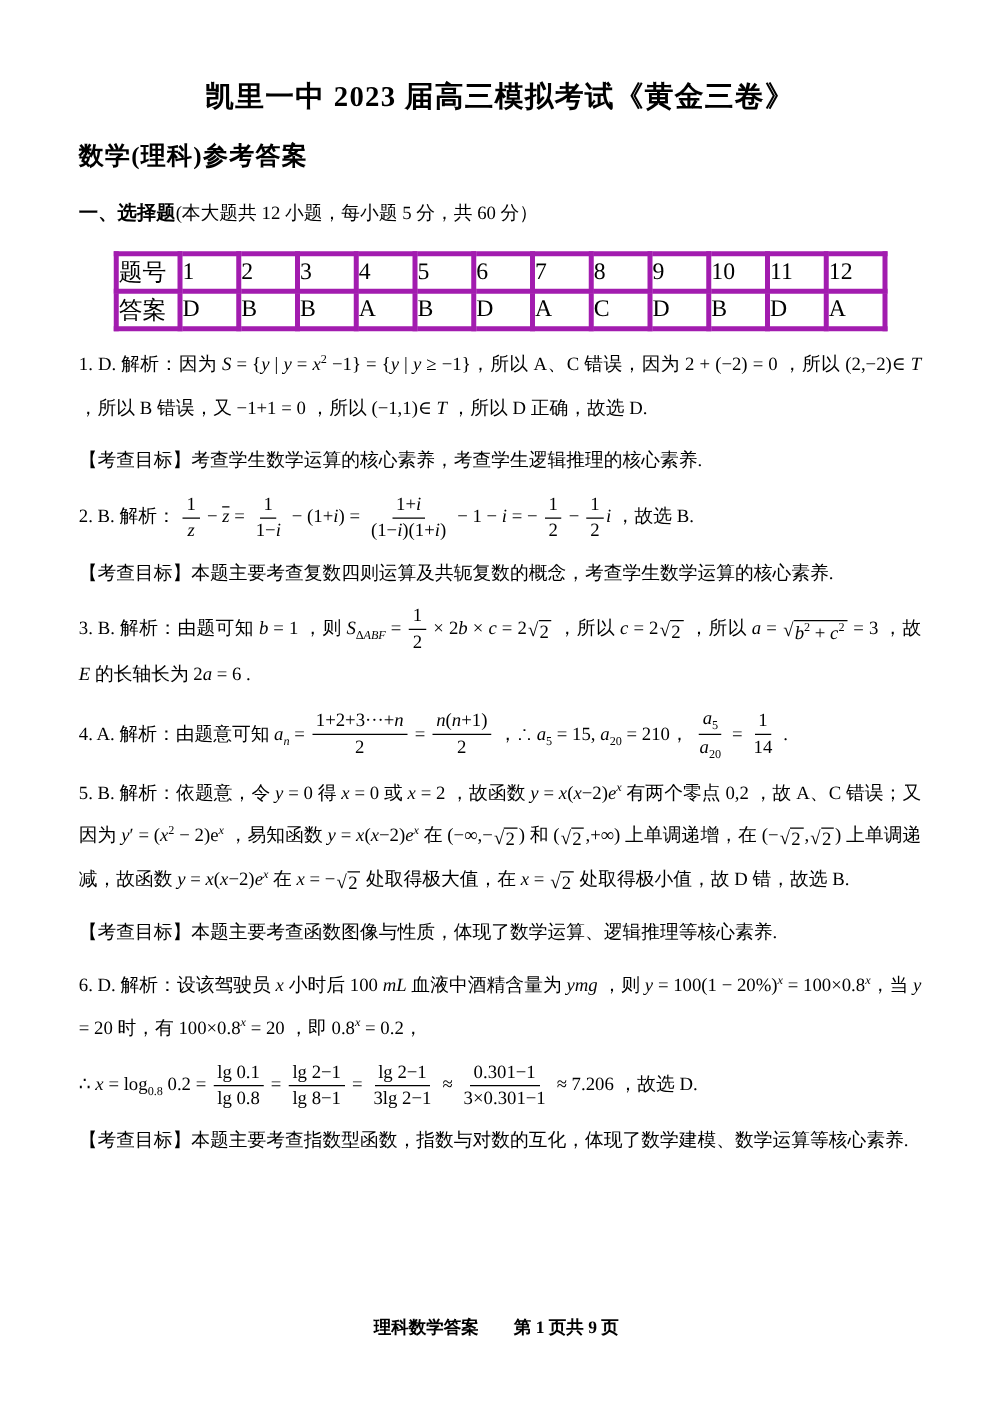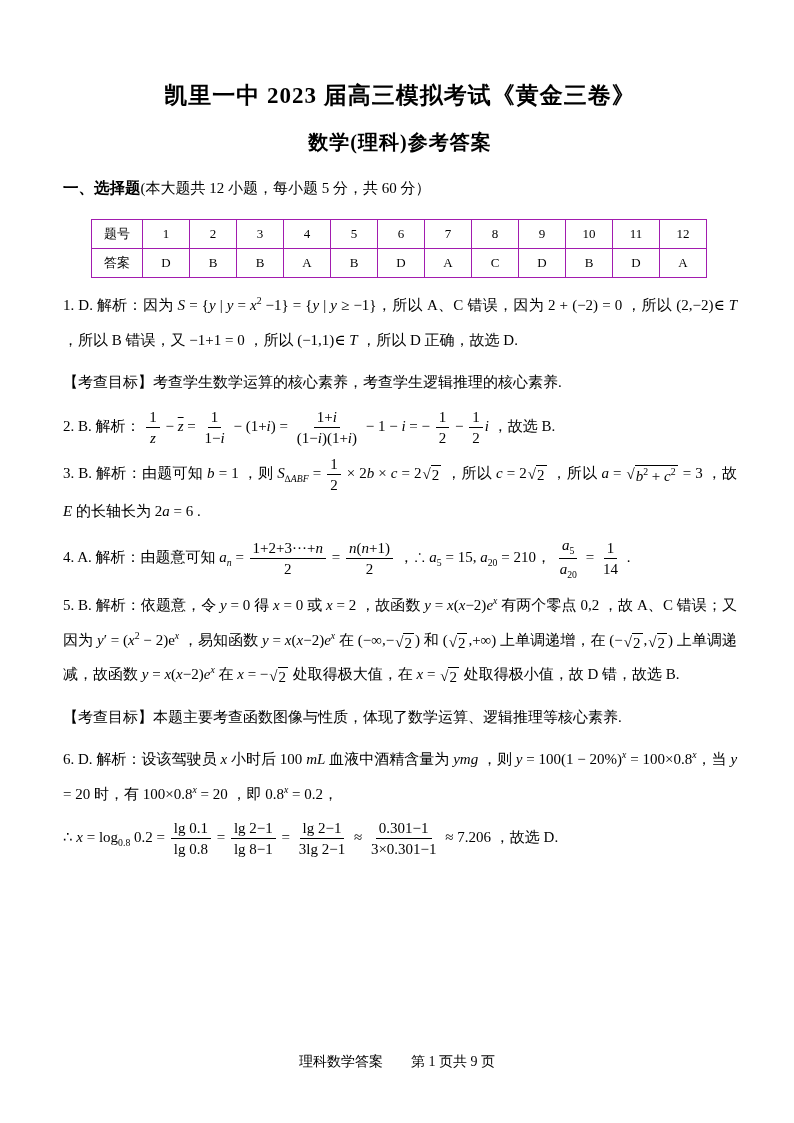--- a/index.html
+++ b/index.html
@@ -6,53 +6,52 @@
   html, body { margin: 0; padding: 0; background: #ffffff; }
   body {
     width: 794px;
     font-family: "Liberation Serif", "DejaVu Serif", serif;
     color: #000;
   }
   .page {
     position: relative;
     width: 794px;
     height: 1123px;
-    padding: 80px 57px 0 63px;
+    padding: 62px 57px 0 63px;
     overflow: hidden;
     background: #fff;
   }
   .title {
     font-size: 23px;
     font-weight: 700;
     text-align: center;
     margin: 0 0 18px 0;
     letter-spacing: 1px;
   }
   .subtitle {
     font-size: 20px;
     font-weight: 700;
-    text-align: center;
+    text-align: left;
     margin: 0 0 22px 0;
     letter-spacing: 1px;
   }
   .section-heading {
     font-size: 15px;
     margin: 0 0 20px 0;
   }
   .section-heading b { font-size: 15.5px; }
   table.answer-table {
     border-collapse: collapse;
     margin: 0 0 10px 28px;
   }
   .answer-table td {
-    border: 1px solid #a21caf;
+    border: 4px solid #a21caf;
     width: 47px;
     height: 29px;
-    text-align: center;
-    font-size: 13px;
+    font-size: 19px;
     padding: 0;
   }
   .answer-table td.hdr { width: 51px; }
   .sol {
     font-size: 15px;
     line-height: 2.3;
     margin: 8px 0;
     text-align: justify;
   }
   .goal {
@@ -83,20 +82,21 @@
   .sqrt .rad { line-height: 1.25; }
   .sqrt .sqb { border-top: 1px solid #000; line-height: 1.3; padding: 0 2px 0 1px; }
   .ol { text-decoration: overline; }
   .footer {
     position: absolute;
     left: 0;
     bottom: 52px;
     width: 100%;
     text-align: center;
     font-size: 14px;
+    font-weight: bold;
   }
 </style>
 </head>
 <body>
 
 <div class="page">
 
   <h1 class="title">凯里一中 2023 届高三模拟考试《黄金三卷》</h1>
   <h2 class="subtitle">数学(理科)参考答案</h2>
 
@@ -149,20 +149,21 @@
       </span> − (1+<i>i</i>) = <span class="frac">
         <span class="num">1+<i>i</i></span>
         <span class="den">(1−<i>i</i>)(1+<i>i</i>)</span>
       </span> − 1 − <i>i</i> = − <span class="frac">
         <span class="num">1</span>
         <span class="den">2</span>
       </span> − <span class="frac">
         <span class="num">1</span>
         <span class="den">2</span>
       </span><i>i</i> ，故选 B.</p>
+  <p class="goal">【考查目标】本题主要考查复数四则运算及共轭复数的概念，考查学生数学运算的核心素养.</p>
 
   <p class="sol">3. B. 解析：由题可知 <i>b</i> = 1 ，则 <i>S</i><sub><i>∆ABF</i></sub> = <span class="frac">
         <span class="num">1</span>
         <span class="den">2</span>
       </span> × 2<i>b</i> × <i>c</i> = 2<span class="sqrt">
         <span class="rad">√</span>
         <span class="sqb">2</span>
       </span> ，所以 <i>c</i> = 2<span class="sqrt">
         <span class="rad">√</span>
         <span class="sqb">2</span>
@@ -213,16 +214,17 @@
       </span> = <span class="frac">
         <span class="num">lg 2−1</span>
         <span class="den">lg 8−1</span>
       </span> = <span class="frac">
         <span class="num">lg 2−1</span>
         <span class="den">3lg 2−1</span>
       </span> ≈ <span class="frac">
         <span class="num">0.301−1</span>
         <span class="den">3×0.301−1</span>
       </span> ≈ 7.206 ，故选 D.</p>
+  <p class="goal">【考查目标】本题主要考查指数型函数，指数与对数的互化，体现了数学建模、数学运算等核心素养.</p>
 
   <div class="footer">理科数学答案　　第 1 页共 9 页</div>
 
 </div>
 
 </body></html>

